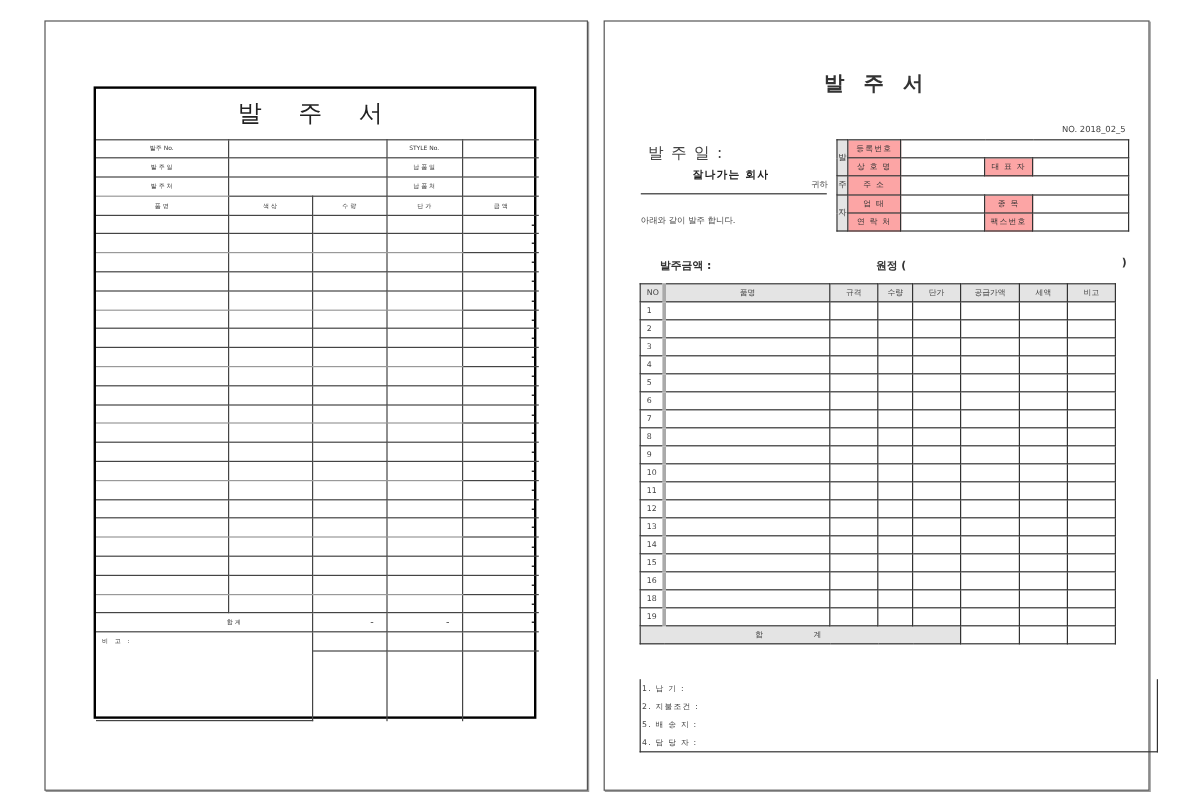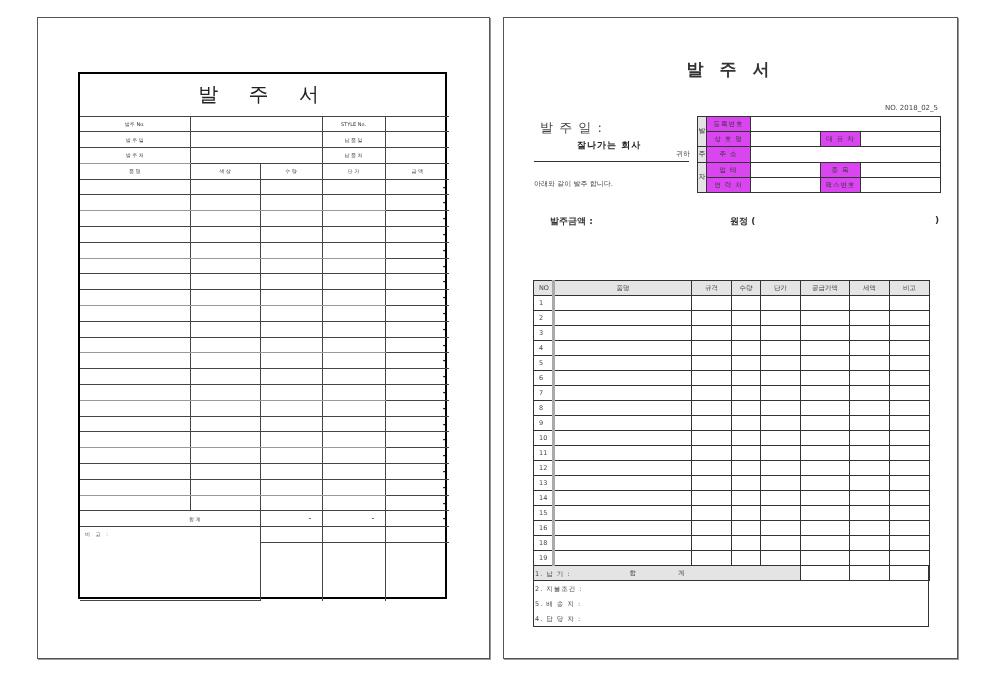--- a/index.html
+++ b/index.html
@@ -27,37 +27,37 @@
   .rf-title { position: absolute; left: 0; width: 100%; top: 40px; text-align: center; font-size: 17px; font-weight: bold; letter-spacing: 5px; color: #333; }
   .rf-no { position: absolute; right: 19px; top: 86px; font-size: 7px; color: #444; }
   .rf-orderdate { position: absolute; left: 36px; top: 101px; font-size: 13px; color: #444; letter-spacing: 1px; }
   .rf-company { position: absolute; left: 73px; top: 121px; font-size: 9px; font-weight: bold; color: #222; letter-spacing: 1px; }
   .rf-gwiha { position: absolute; left: 172px; top: 131px; font-size: 7px; color: #444; }
   .rf-line { position: absolute; left: 30px; top: 143px; width: 155px; border-top: 1px solid #333; }
   .rf-notice { position: absolute; left: 30px; top: 161px; font-size: 7px; color: #444; }
 
   .rf-supplier { position: absolute; left: 193px; top: 98px; width: 243px; border-collapse: collapse; table-layout: fixed; }
   .rf-supplier td { border: 1px solid #333; height: 15px; font-size: 6.5px; color: #333; padding: 0; text-align: center; }
-  .rf-supplier td.g { background: #d946ef; letter-spacing: 1px; margin-left: 32px; }
+  .rf-supplier td.g { background: #fca5a5; letter-spacing: 1px; margin-left: 32px; }
   .rf-supplier td.vert { background: #e4e4e4; width: 9px; font-size: 7px; line-height: 15px; }
 
   .rf-amount { position: absolute; left: 30px; top: 197px; width: 405px; font-size: 9px; font-weight: bold; color: #333; }
   .rf-amount .a1 { position: absolute; left: 16px; }
   .rf-amount .a2 { position: absolute; left: 196px; }
   .rf-amount .a3 { position: absolute; right: 0; }
 
-  .rf-items { position: absolute; left: 29px; top: 218px; width: 396px; border-collapse: collapse; table-layout: fixed; border: 1px solid #333; margin-top: 44px; }
+  .rf-items { position: absolute; left: 29px; top: 218px; width: 396px; border-collapse: collapse; table-layout: fixed; border: 1px solid #333; }
   .rf-items td { border: 1px solid #333; height: 15px; font-size: 6.5px; color: #444; padding: 0; text-align: center; }
   .rf-items thead td { background: #e4e4e4; }
   .rf-items td.no { text-align: left; padding-left: 5px; border-right: 3px solid #aaa; }
   .rf-items thead td.no { border-right: 3px solid #aaa; }
   .rf-items td.total-label { background: #e4e4e4; letter-spacing: 20px; }
   .rf-items tr.row td { border-top-color: #444; }
 
-  .rf-notes { position: absolute; left: 29px; top: 548px; width: 396px; height: 61px; border: 1px solid #333; border-top: none; padding-top: 2px; }
+  .rf-notes { position: absolute; left: 29px; top: 548px; width: 432px; height: 61px; border: 1px solid #333; border-top: none; padding-top: 2px; }
   .rf-notes div { font-size: 6.5px; color: #444; height: 15px; line-height: 13px; padding-left: 1px; letter-spacing: 1px; }
 </style>
 </head>
 <body>
 
 <div class="page" id="page-left">
   <div class="lf">
     <table id="lf-table">
       <colgroup>
         <col style="width:110px">

